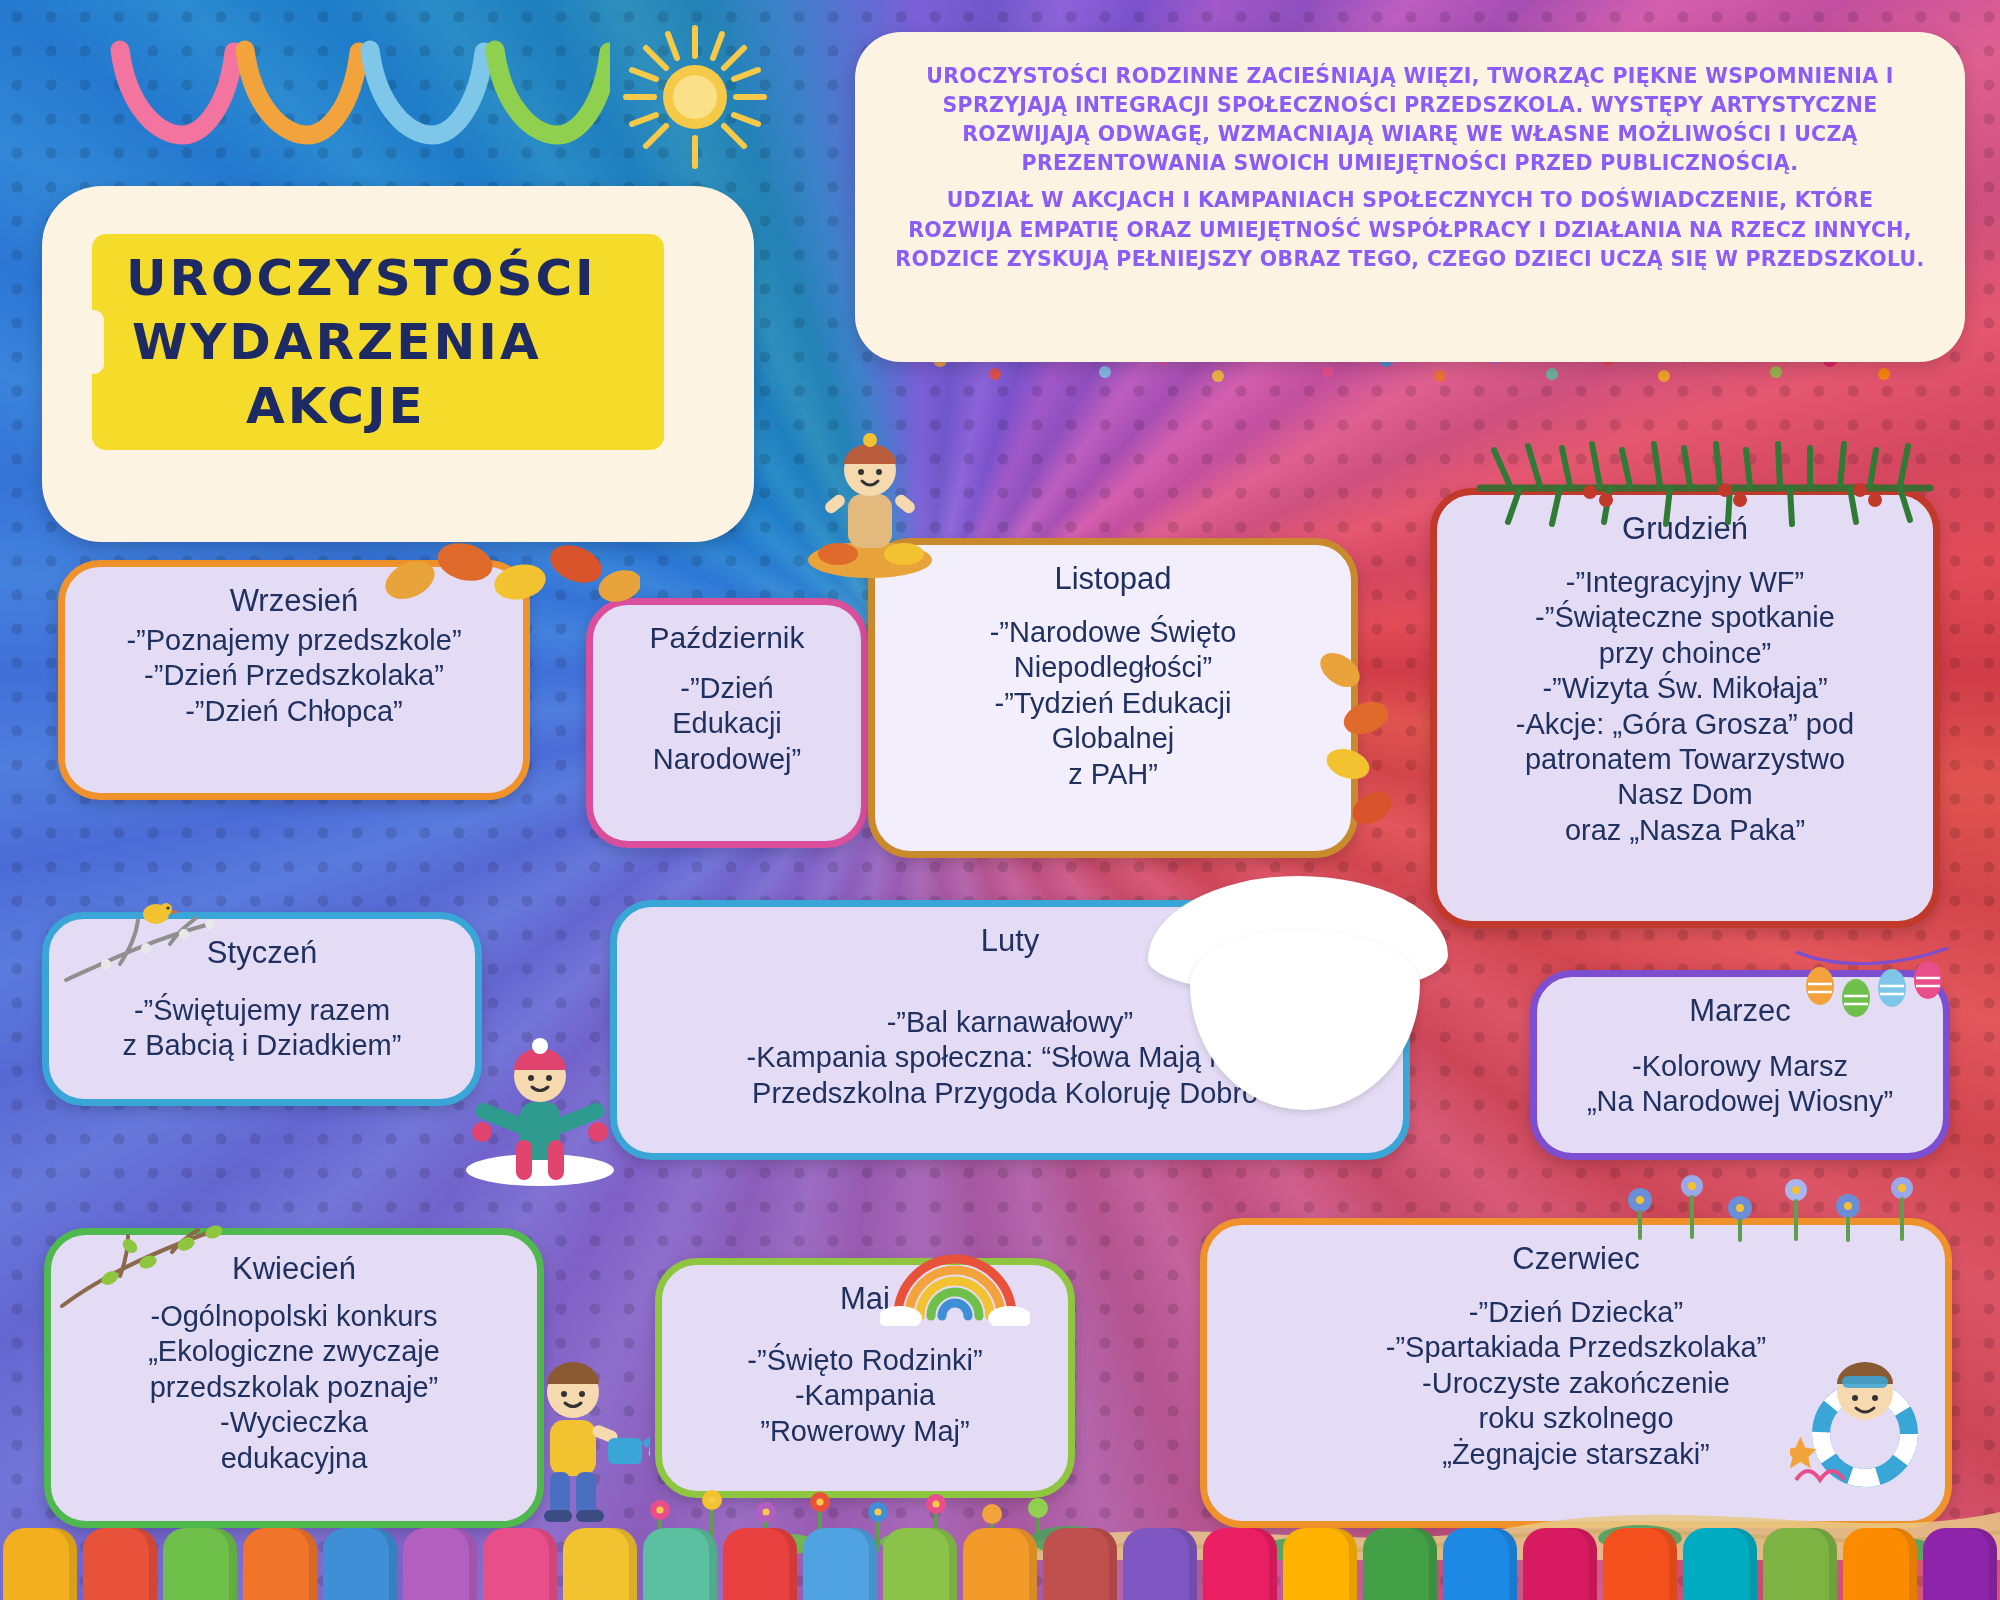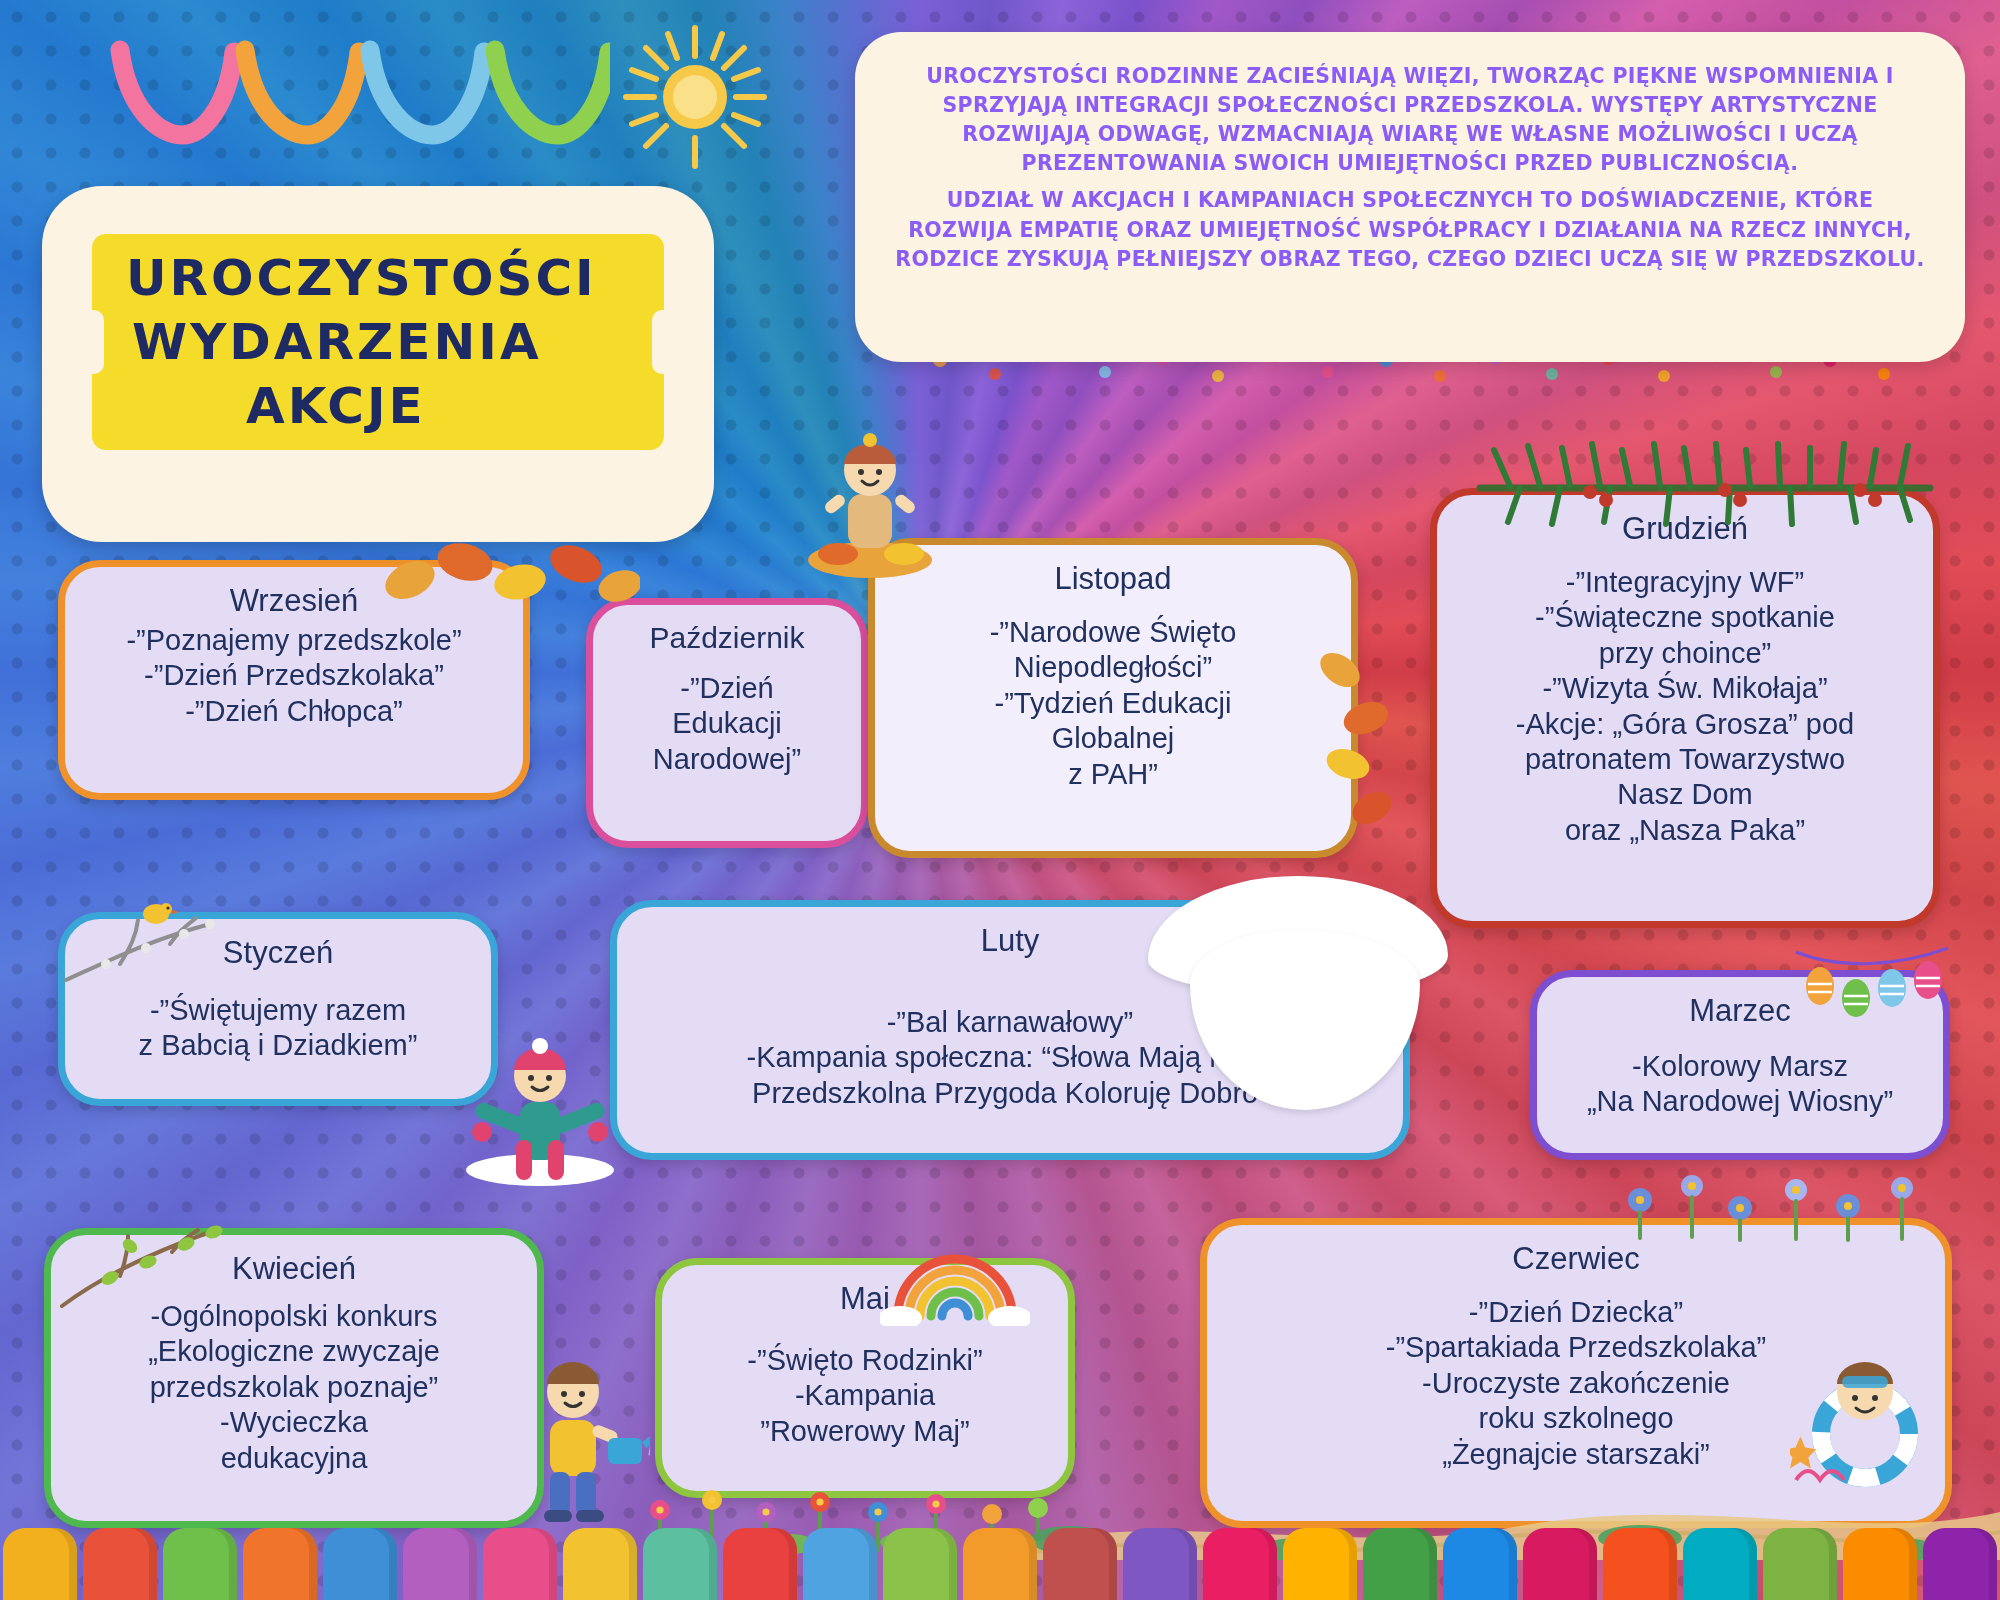--- a/index.html
+++ b/index.html
@@ -79,20 +79,21 @@
 
   
   .title-card {
     position: absolute;
     left: 42px; top: 186px;
     width: 672px; height: 356px;
     background: #fdf3e3;
     border-radius: 60px;
     z-index: 5;
     box-shadow: 0 6px 18px rgba(0,0,0,0.18);
+    padding-left: 40px;
   }
   .title-inner {
     position: absolute;
     left: 50px; top: 48px;
     width: 572px; height: 216px;
     background: #f5dc2b;
     border-radius: 14px;
     display: flex;
     flex-direction: column;
     justify-content: center;
@@ -293,21 +294,21 @@
 -”Świąteczne spotkanie
 przy choince”
 -”Wizyta Św. Mikołaja”
 -Akcje: „Góra Grosza” pod
 patronatem Towarzystwo
 Nasz Dom
 oraz „Nasza Paka”</div>
       </div>
   </div>
 
-  <div class="card" style="left:58px; top:912px; width:440px; height:194px; border:7px solid #3aa6d8;">
+  <div class="card" style="left:42px; top:912px; width:440px; height:194px; border:7px solid #3aa6d8;">
     <div class="m-name">Styczeń</div>
     <div class="m-items" style="margin-top:18px;">
         <div>-”Świętujemy razem
 z Babcią i Dziadkiem”</div>
       </div>
   </div>
 
   <div class="card" style="left:610px; top:900px; width:800px; height:260px; border:7px solid #3aa6d8;">
     <div class="m-name">Luty</div>
     <div class="m-items" style="margin-top:42px;">

